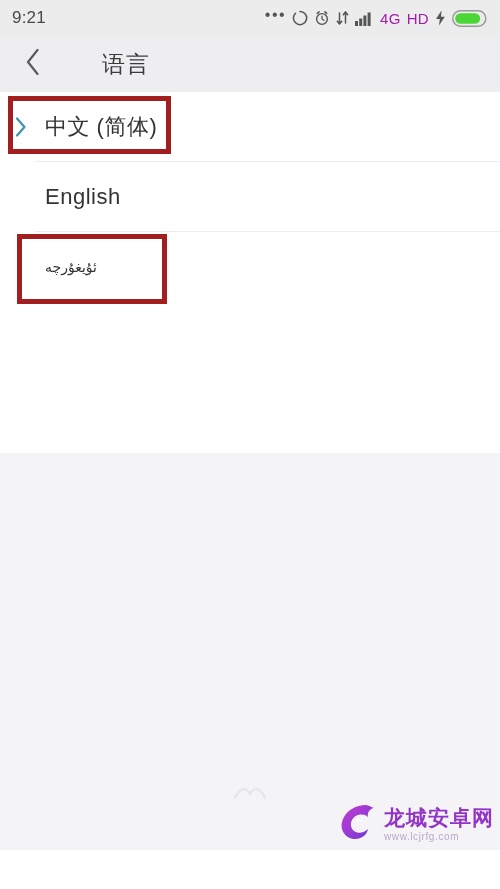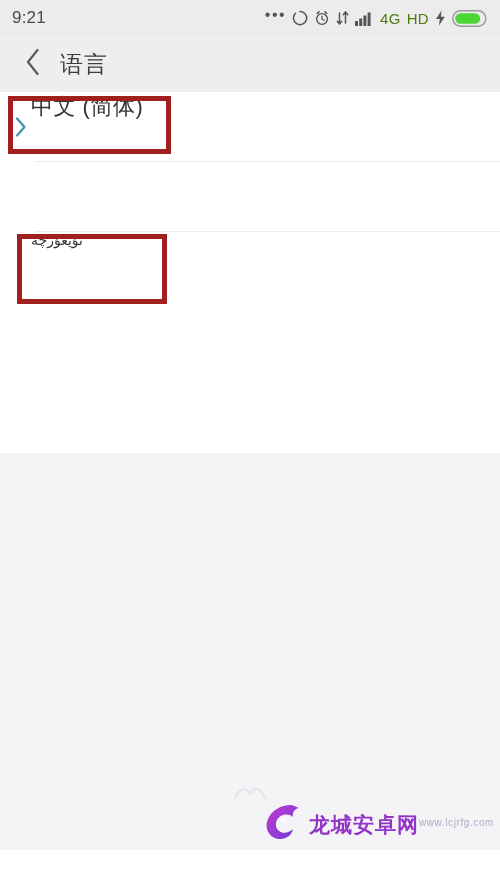--- a/index.html
+++ b/index.html
@@ -44,21 +44,21 @@
     color: #4a4a4a;
   }
   .sb-icon {
     display: inline-flex;
     align-items: center;
     justify-content: center;
     line-height: 1;
   }
   .sb-text {
     font-size: 15px;
-    color: #4d7c0f;
+    color: #a21caf;
     letter-spacing: 0.3px;
   }
   .dots {
     letter-spacing: 1.5px;
     font-size: 16px;
     color: #555;
     position: relative;
     top: -3px;
   }
 
@@ -66,20 +66,21 @@
   .appbar {
     position: absolute;
     top: 36px; left: 0;
     width: 500px;
     height: 56px;
     background: #eeeef0;
     display: flex;
     align-items: center;
     box-sizing: border-box;
     padding-left: 16px;
+    gap: 42px;
   }
   .back-btn {
     width: 34px;
     height: 40px;
     display: flex;
     align-items: center;
     justify-content: center;
     cursor: pointer;
   }
   .appbar-title {
@@ -95,22 +96,22 @@
     top: 92px; left: 0;
     width: 500px;
     height: 361px;
     background: #ffffff;
     box-sizing: border-box;
   }
   .list-item {
     position: relative;
     height: 70px;
     display: flex;
-    align-items: flex-start;
-    padding-left: 31px;
+    align-items: center;
+    padding-left: 45px;
     box-sizing: border-box;
     cursor: pointer;
   }
   .list-item .divider {
     position: absolute;
     left: 35px;
     right: 0;
     bottom: 0;
     height: 1px;
     background: #ececee;
@@ -161,21 +162,21 @@
   .watermark {
     position: absolute;
     right: 6px;
     bottom: 4px;
     display: flex;
     align-items: center;
     gap: 6px;
   }
   .wm-text {
     display: flex;
-    flex-direction: row;
+    flex-direction: column;
     line-height: 1;
   }
   .wm-title {
     font-size: 21px;
     font-weight: bold;
     color: #9333c8;
     letter-spacing: 1px;
   }
   .wm-url {
     font-size: 10px;
@@ -263,20 +264,21 @@
         <svg width="14" height="22" viewBox="0 0 14 22">
           <path d="M3 2.5 L10.5 11 L3 19.5" fill="none" stroke="#3f93ab" stroke-width="2.2" stroke-linecap="round" stroke-linejoin="round"></path>
         </svg>
       </span>
       <span class="item-label">中文 (简体)</span>
       <span class="divider"></span>
     </div>
 
 
     <div class="list-item">
+      <span class="item-label">English</span>
       <span class="divider"></span>
     </div>
 
 
     <div class="list-item">
       <span class="item-label rtl">ئۇيغۇرچە</span>
     </div>
 
   </div>
 

